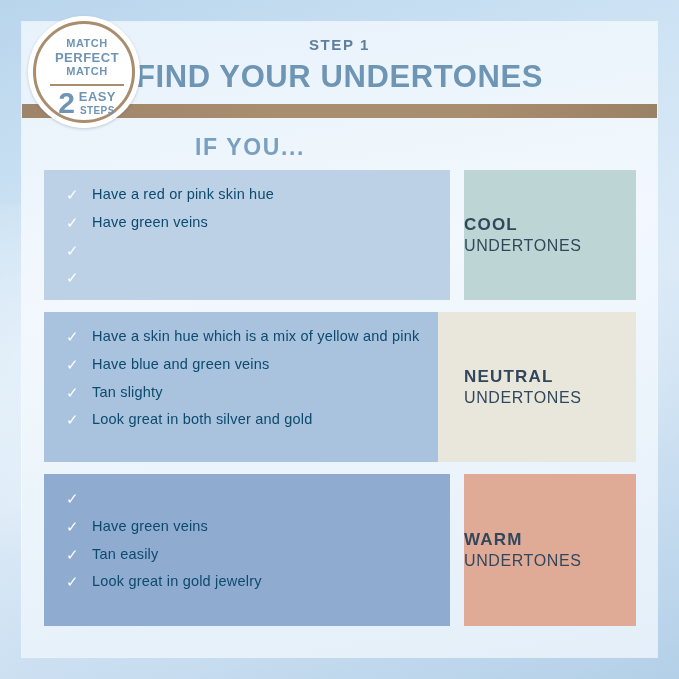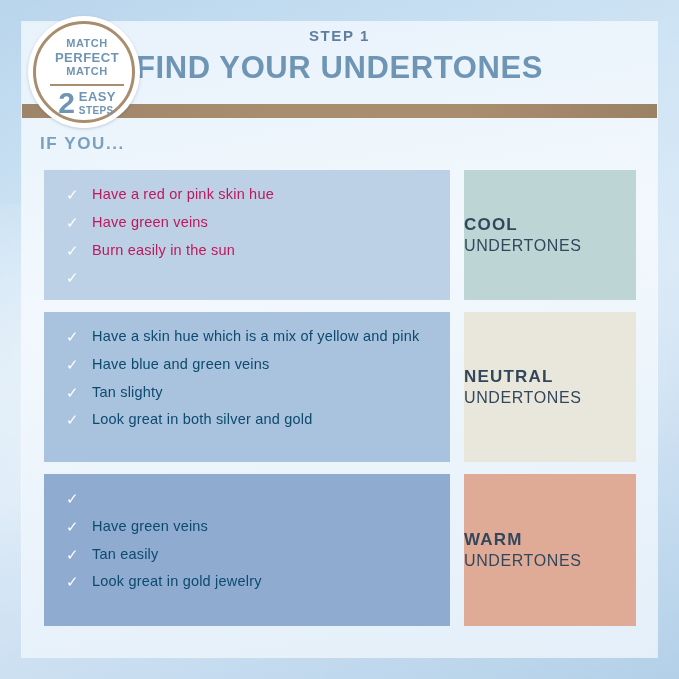--- a/index.html
+++ b/index.html
@@ -41,21 +41,21 @@
   }
   .header {
     position: absolute;
     left: 0;
     top: 0;
     width: 635px;
     height: 82px;
     text-align: center;
   }
   .step-label {
-    margin-top: 5px;
+    margin-top: 14px;
     font-size: 15px;
     font-weight: bold;
     letter-spacing: 1.6px;
     color: #5e7f9e;
   }
   .main-title {
     margin-top: 6px;
     font-size: 31px;
     font-weight: bold;
     letter-spacing: 0.6px;
@@ -123,40 +123,40 @@
     display: inline-block;
     vertical-align: middle;
     font-size: 30px;
     font-weight: bold;
     line-height: 1;
     margin-right: 4px;
   }
   .badge-words {
     display: inline-block;
     vertical-align: middle;
-    text-align: left;
+    text-align: center;
     line-height: 1.1;
   }
   .badge-words .w1 { font-size: 13px; font-weight: bold; letter-spacing: 0.4px; }
   .badge-words .w2 { font-size: 10px; font-weight: bold; letter-spacing: 0.4px; }
 
   .col-heads {
     position: absolute;
     top: 112px;
     left: 0;
     width: 635px;
     height: 26px;
   }
   .head-if {
     position: absolute;
     left: 18px;
     top: 0;
     width: 420px;
-    text-align: left;
-    font-size: 17px;
+    text-align: center;
+    font-size: 23px;
     font-weight: bold;
     letter-spacing: 1.6px;
     color: #7aa0c0;
   }
   .head-have {
     position: absolute;
     left: 438px;
     top: 0;
     width: 180px;
     text-align: center;
@@ -197,39 +197,39 @@
     flex: 0 0 auto;
     width: 26px;
     color: #ffffff;
     font-size: 15px;
     line-height: 1.45;
     text-align: left;
     padding-left: 6px;
   }
   .item-text {
     font-size: 14.5px;
-    color: #be185d;
+    color: #0c4a6e;
     line-height: 1.45;
     letter-spacing: 0.2px;
   }
   .row-2 .item-text, .row-3 .item-text { color: #0c4a6e; }
 
   .right-box {
     position: absolute;
     right: 0;
     top: 0;
     width: 172px;
     height: 100%;
     display: flex;
     flex-direction: column;
     align-items: flex-start;
     justify-content: center;
   }
   .rb-cool { background: #bed5d5; }
-  .rb-neutral { background: #e9e7dc; }
+  .rb-neutral { background: #e9e7dc; padding-left: 26px; }
   .rb-warm { background: #e0ab96; }
   .rb-title {
     font-size: 17px;
     font-weight: bold;
     letter-spacing: 1.2px;
     color: #33475c;
   }
   .rb-sub {
     margin-top: 2px;
     font-size: 16px;
@@ -259,21 +259,20 @@
         <div class="item">
           <span class="check">✓</span>
           <span class="item-text">Have a red or pink skin hue</span>
         </div>
         <div class="item">
           <span class="check">✓</span>
           <span class="item-text">Have green veins</span>
         </div>
         <div class="item">
           <span class="check">✓</span>
-          <span class="item-text">Burn easily in the sun</span>
         </div>
         <div class="item">
           <span class="check">✓</span>
         </div>
       </div>
       <div class="right-box rb-cool">
         <div class="rb-title">COOL</div>
         <div class="rb-sub">UNDERTONES</div>
       </div>
     </div>

